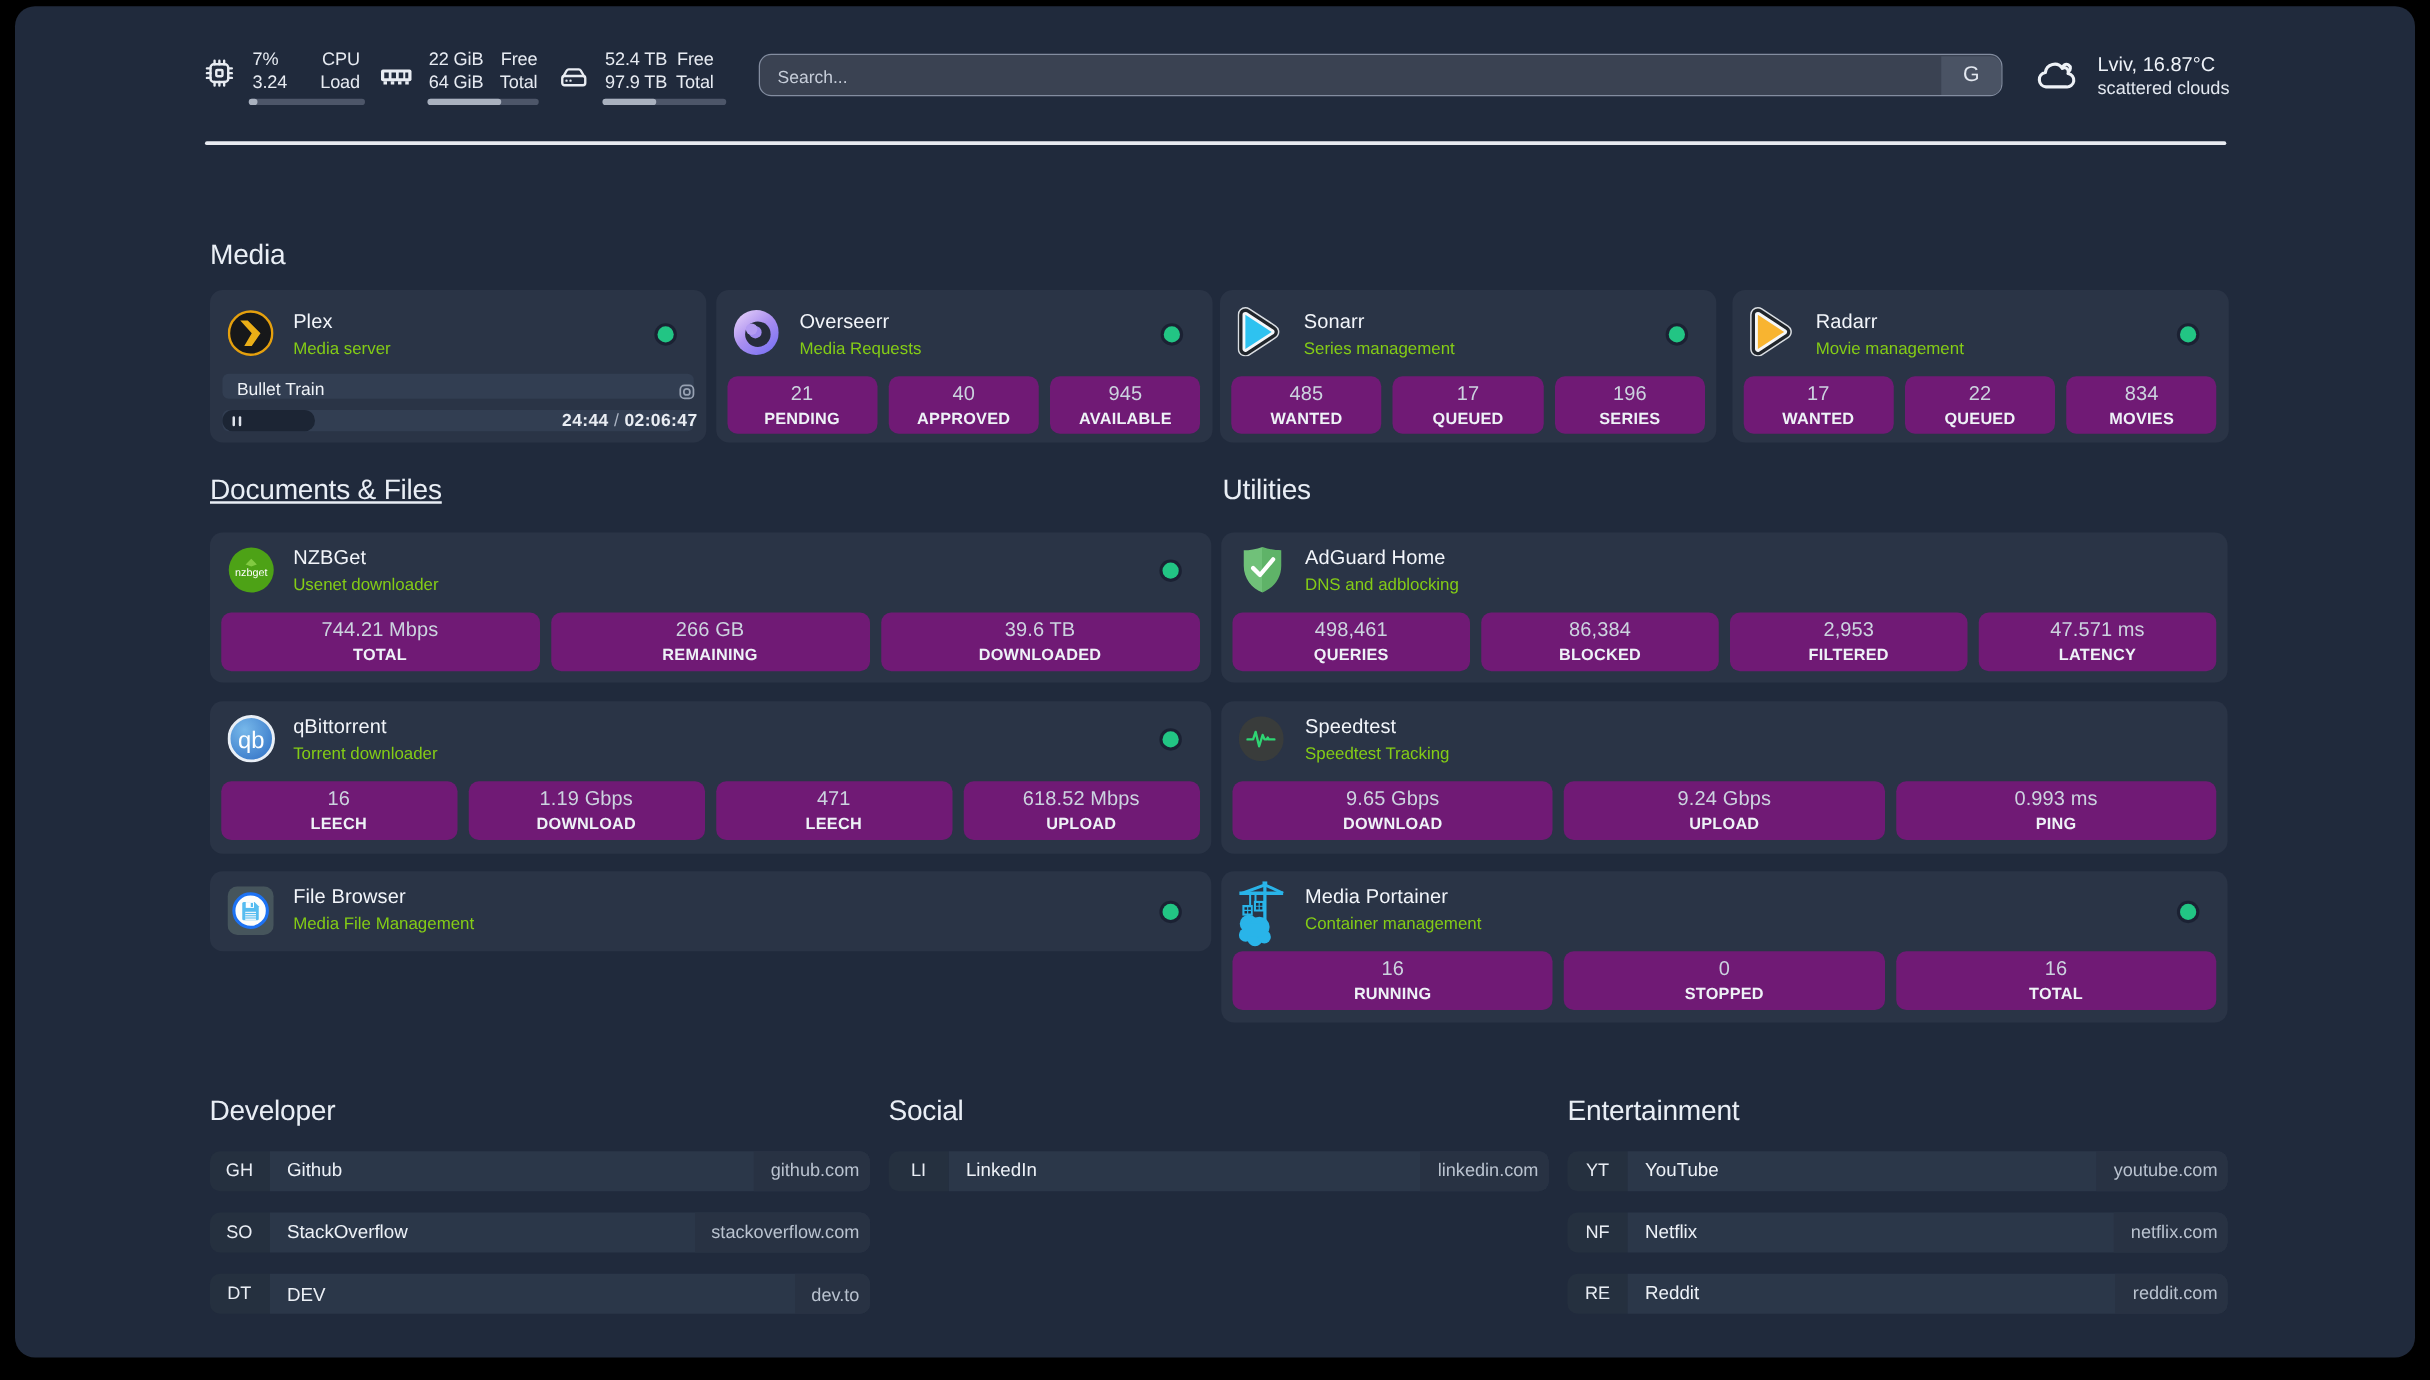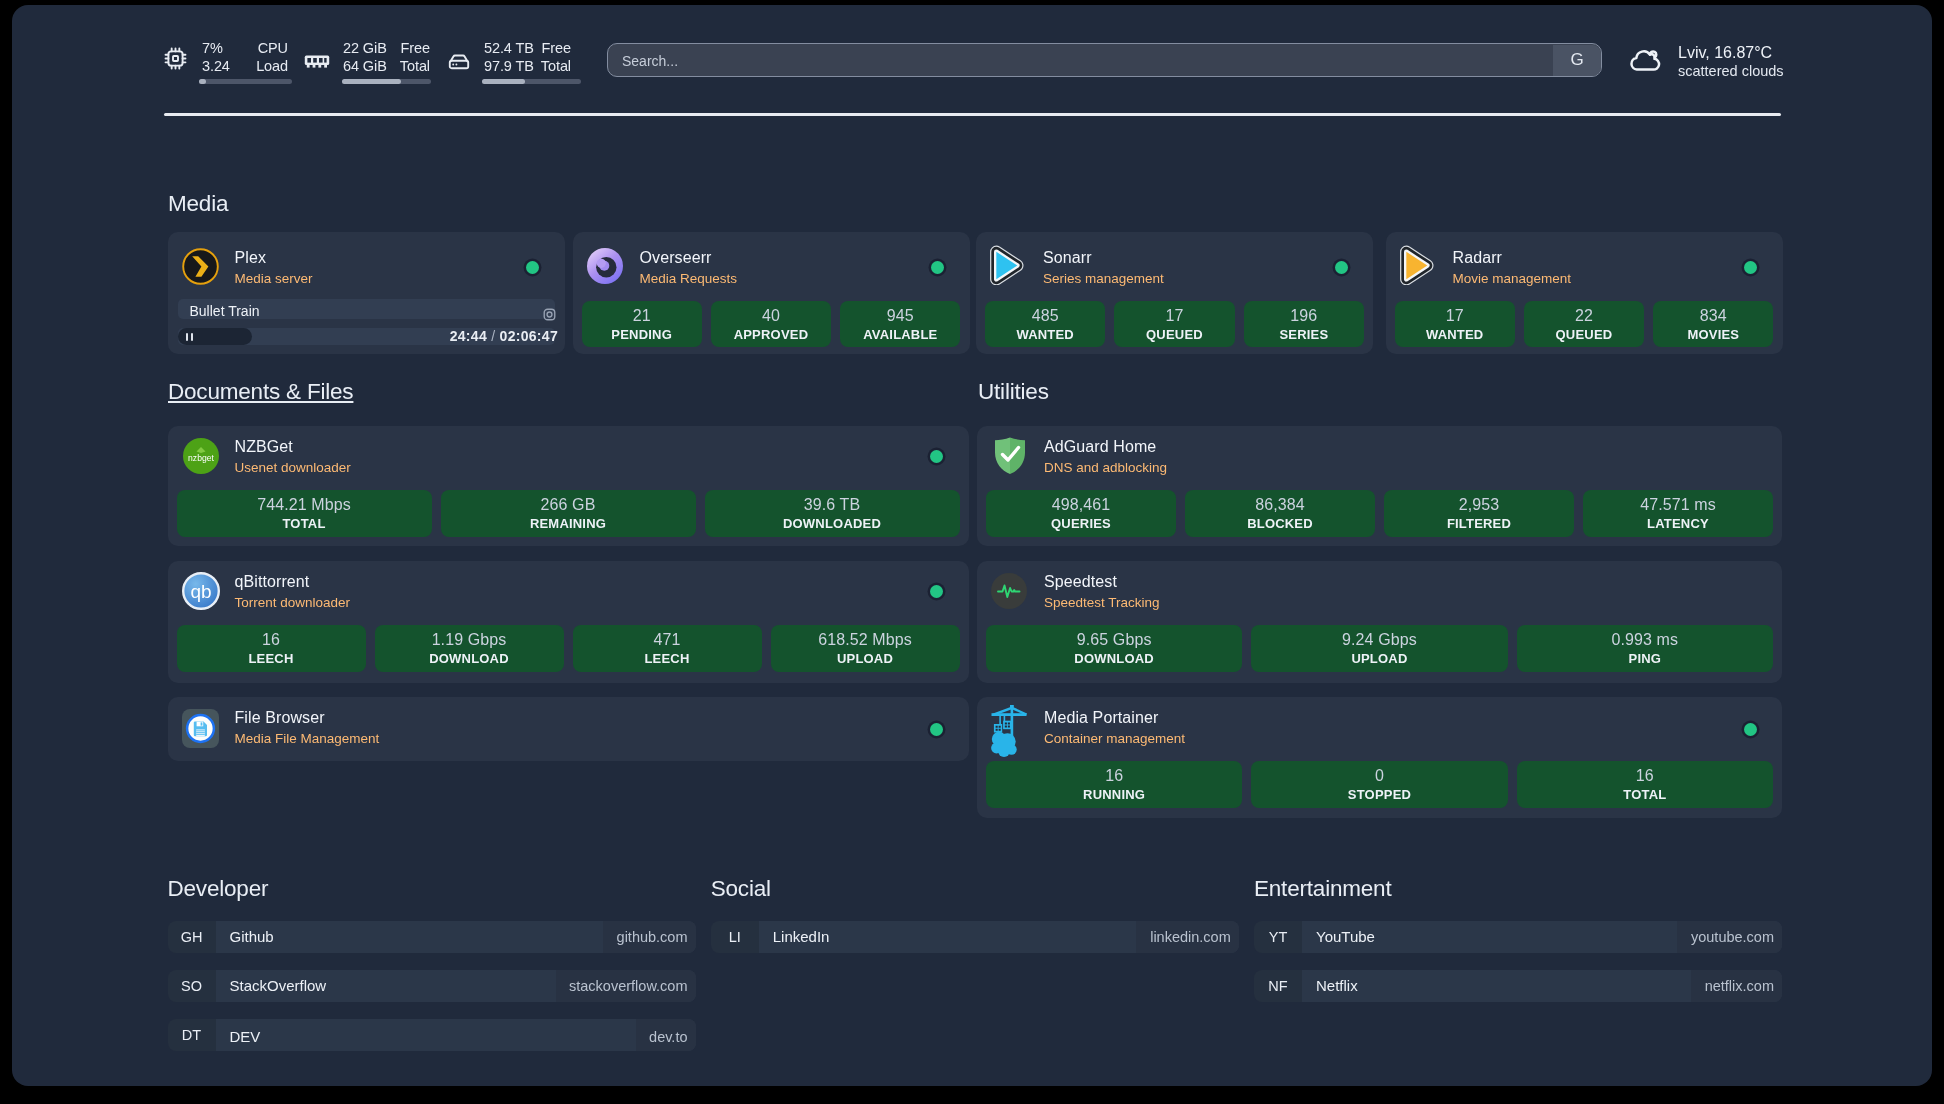--- a/index.html
+++ b/index.html
@@ -1,23 +1,23 @@
 <!DOCTYPE html>
 <html><head><meta charset="utf-8">
 <style>
 * { margin:0; padding:0; box-sizing:border-box; }
 body { width:1944px; height:1104px; background:#000; font-family:"Liberation Sans", sans-serif; position:relative; overflow:hidden; }
 #page { position:absolute; left:12px; top:5px; width:1920px; height:1081px; background:#202a3c; border-radius:16px; }
 .abs { position:absolute; }
 .card { position:absolute; background:#2a3446; border-radius:10px; }
-.statbox { position:absolute; background:#14532d; border-radius:8px; text-align:center; }
+.statbox { position:absolute; background:#701a75; border-radius:8px; text-align:center; }
 .num { margin-top:5.5px; font-size:16px; line-height:18px; color:#ccd3df; letter-spacing:0.1px; }
 .lbl { margin-top:2px; font-size:13px; font-weight:bold; color:#eef2f7; letter-spacing:0.2px; }
 .svc-title { position:absolute; font-size:16px; color:#f2f5fa; letter-spacing:0.1px; }
-.svc-sub { position:absolute; font-size:13.5px; color:#fdba74; }
+.svc-sub { position:absolute; font-size:13.5px; color:#84cc16; }
 .dot { position:absolute; width:13px; height:13px; border-radius:50%; background:#22c584; box-shadow:0 0 0 2.5px rgba(18,21,38,0.6); }
 .h2 { position:absolute; font-size:22.5px; color:#e9eef5; letter-spacing:-0.2px; }
 .tbv { position:absolute; font-size:14.5px; color:#e7ebf2; line-height:17.5px; letter-spacing:-0.1px; }
 .bm-lbl { position:absolute; left:0; top:0; width:48px; height:32px; background:#25303f; border-radius:8px 0 0 8px; color:#e9edf4; font-size:14.5px; text-align:center; line-height:32px; }
 .bm-pill { position:absolute; left:48px; top:0; height:32px; background:#2b3749; border-radius:0 8px 8px 0; }
 .bm-name { position:absolute; left:14px; top:7px; font-size:15px; color:#edf1f7; }
 .bm-url { position:absolute; right:8px; top:8px; font-size:14.5px; color:#b9c2cf; }
 </style></head>
 <body>
 <div id="page">
@@ -361,12 +361,21 @@
     </div>
 <div class="abs" style="left:1242.0px;top:965px;width:528.0px;height:32px;">
       <div class="bm-lbl">NF</div>
       <div class="bm-pill" style="width:480.0px;"></div>
       <div class="abs" style="right:0;top:0;width:91px;height:32px;background:#283243;border-radius:0 8px 8px 0;"></div>
       <div class="abs" style="left:48px;top:0;width:480.0px;height:32px;">
         <div class="bm-name">Netflix</div>
         <div class="bm-url">netflix.com</div>
       </div>
     </div>
+<div class="abs" style="left:1242.0px;top:1014px;width:528.0px;height:32px;">
+      <div class="bm-lbl">RE</div>
+      <div class="bm-pill" style="width:480.0px;"></div>
+      <div class="abs" style="right:0;top:0;width:90px;height:32px;background:#283243;border-radius:0 8px 8px 0;"></div>
+      <div class="abs" style="left:48px;top:0;width:480.0px;height:32px;">
+        <div class="bm-name">Reddit</div>
+        <div class="bm-url">reddit.com</div>
+      </div>
+    </div>
 </div>
 </body></html>

